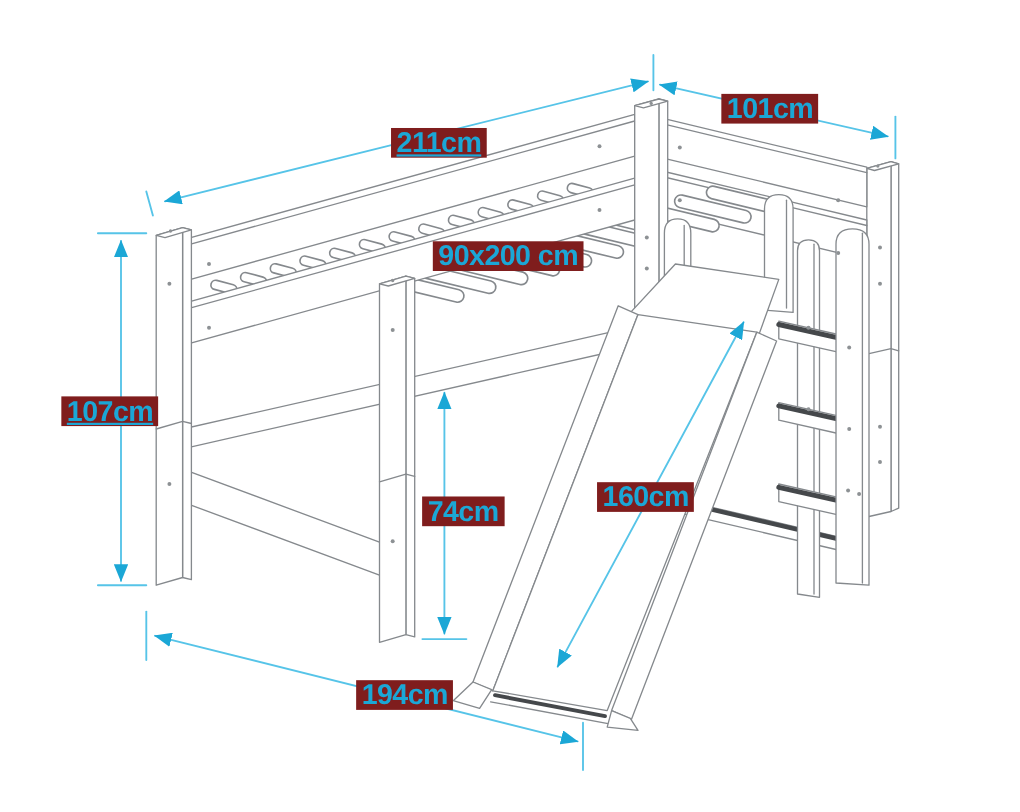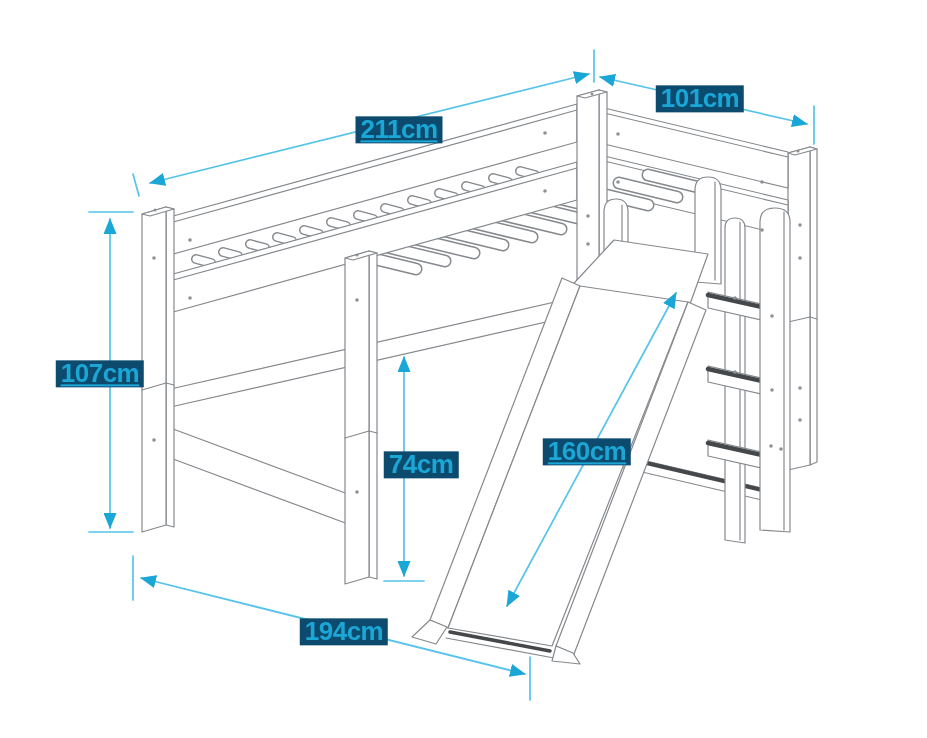--- a/index.html
+++ b/index.html
@@ -1,20 +1,20 @@
 <!DOCTYPE html>
 <html><head>
 <meta charset="utf-8">
 <style>
   html,body{margin:0;padding:0;background:#fff;}
   .canvas{position:relative;width:927px;height:738px;background:#fff;overflow:hidden;
           font-family:"Liberation Sans","DejaVu Sans",sans-serif;}
   .canvas svg{position:absolute;left:0;top:0;}
   .dim-label{position:absolute;transform:translate(-50%,-50%);color:#1ba7d6;
-             font-size:26px;font-weight:600;letter-spacing:-0.5px;background:#0c4a6e;
+             font-size:26px;font-weight:600;letter-spacing:-0.5px;background:#7f1d1d;
              padding:0 5px;white-space:nowrap;line-height:1.05;}
 </style>
 </head>
 <body>
 
 <div class="canvas">
 
 <svg width="927" height="738" viewBox="0 0 927 738">
   <defs>
     <marker id="ah" markerWidth="16" markerHeight="13" refX="15" refY="6.5" orient="auto-start-reverse" markerUnits="userSpaceOnUse">
@@ -239,18 +239,19 @@
     <g>
       <line x1="141" y1="578" x2="525" y2="674" marker-start="url(#ah)" marker-end="url(#ah)"></line>
       <line x1="133" y1="556" x2="133" y2="600"></line>
       <line x1="530" y1="657" x2="530" y2="700"></line>
     </g>
   </g>
 </svg>
 
 <div class="dim-label" style="left:399px;top:130px;text-decoration:underline;">211cm</div>
 <div class="dim-label" style="left:700px;top:99px;">101cm</div>
+<div class="dim-label" style="left:462px;top:233px;">90x200 cm</div>
 <div class="dim-label" style="left:100px;top:374px;text-decoration:underline;">107cm</div>
 <div class="dim-label" style="left:421px;top:465px;">74cm</div>
-<div class="dim-label" style="left:587px;top:452px;text-decoration:underline;">160cm</div>
-<div class="dim-label" style="left:344px;top:632px;text-align:right;">194cm</div>
+<div class="dim-label" style="left:587px;top:452px;">160cm</div>
+<div class="dim-label" style="left:368px;top:632px;text-align:right;">194cm</div>
 
 </div>
 
 </body></html>

